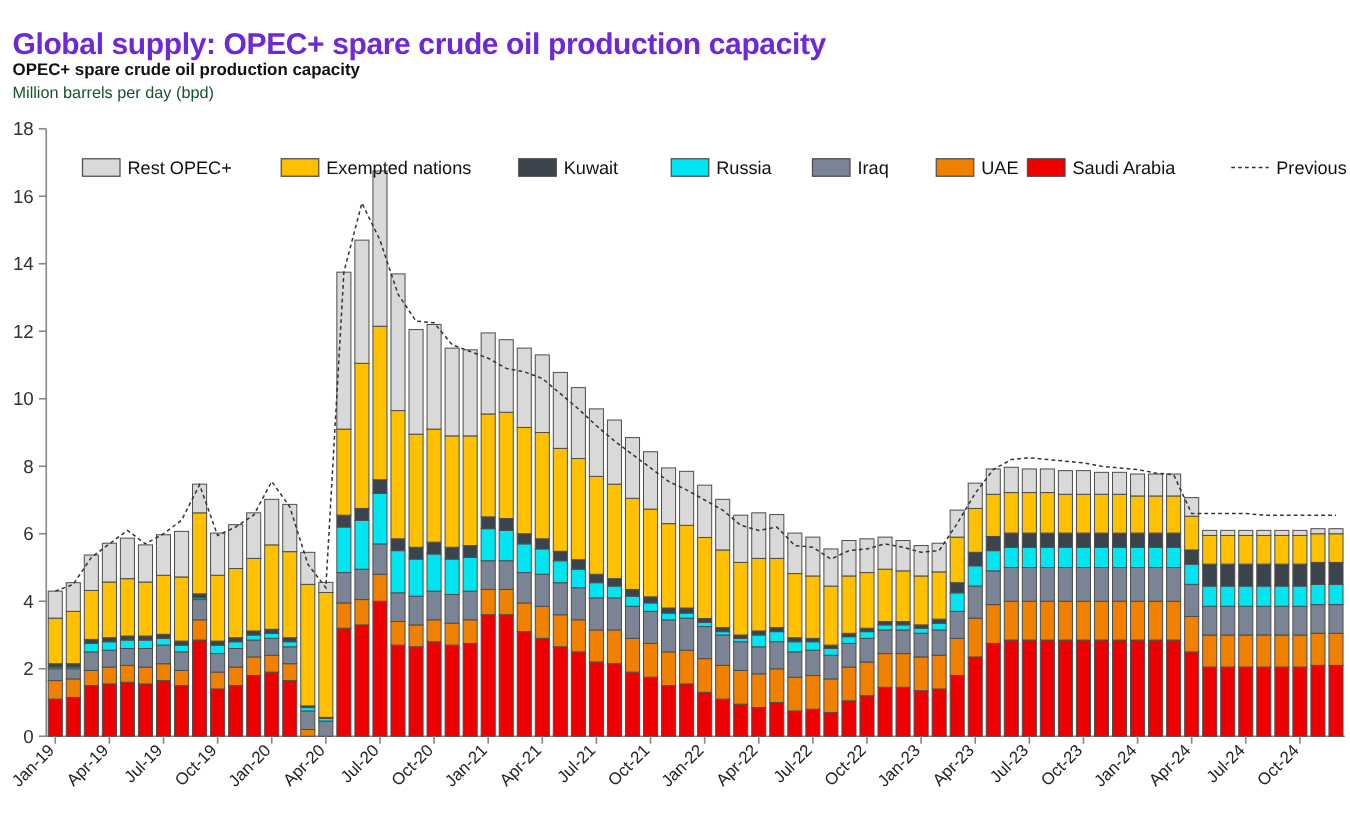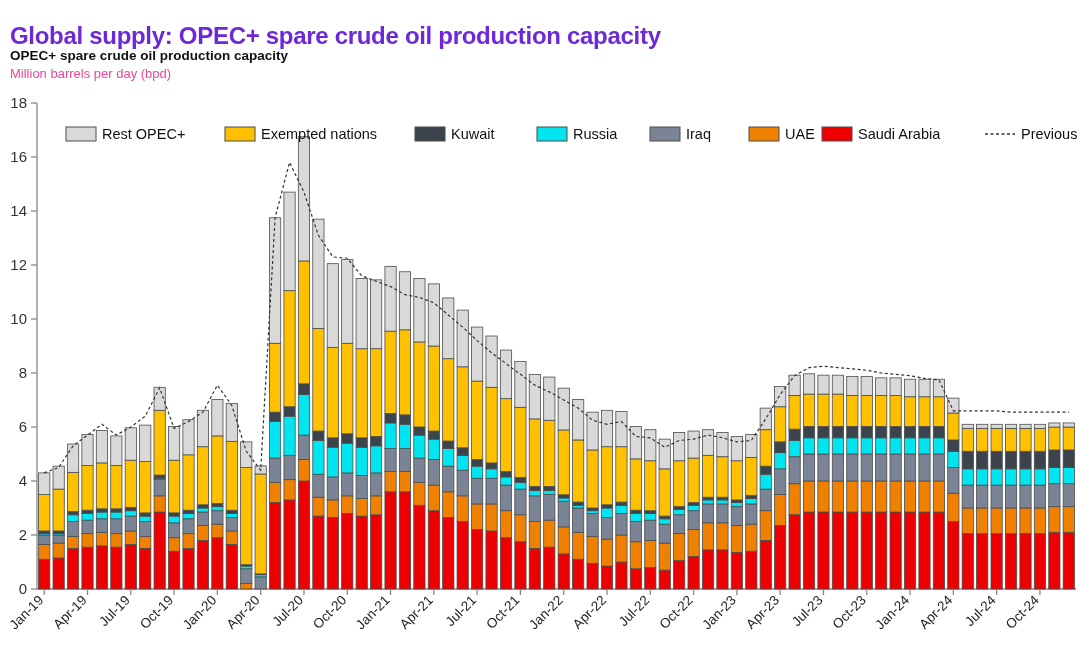--- a/index.html
+++ b/index.html
@@ -16,21 +16,21 @@
     font-size:24px;font-weight:bold;letter-spacing:-0.3px;
     color:#6d28d9;
     margin-top:20px;
   }
   #subtitle{
     position:absolute;left:10px;top:48px;
     font-size:13.5px;font-weight:bold;color:#111;text-align:right;
   }
   #units{
     position:absolute;left:10px;top:66px;
-    font-size:13px;font-weight:normal;color:#ec4899;
+    font-size:13px;font-weight:normal;color:#14532d;
   }
   #chart-area{
     position:absolute;left:0;top:0;width:1080px;height:659px;
   }
   svg{display:block;}
   .ylab{font-size:15px;fill:#333;font-family:"Liberation Sans",sans-serif;}
   .xlab{font-size:13.5px;fill:#222;font-family:"Liberation Sans",sans-serif;}
   .legtext{font-size:14.5px;fill:#111;font-family:"Liberation Sans",sans-serif;}
 </style>
 </head>

